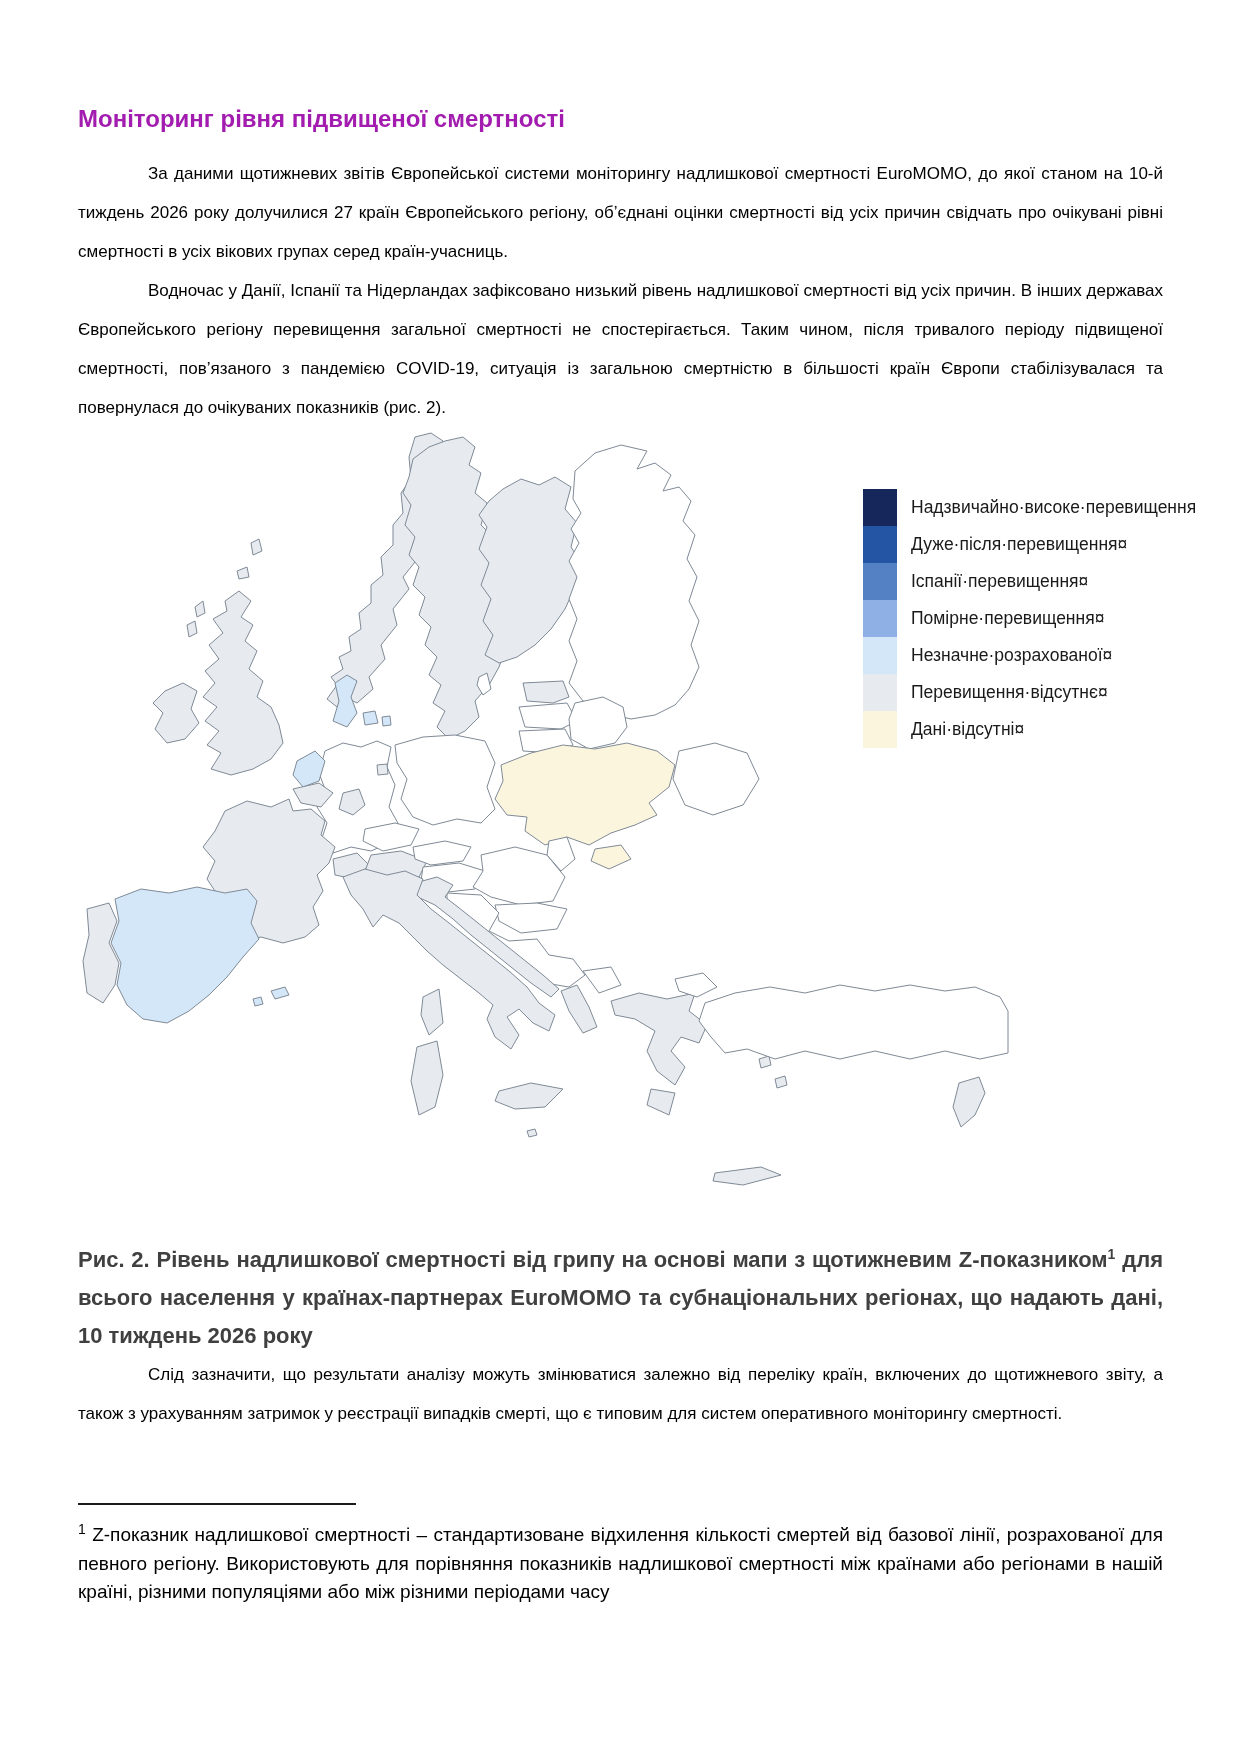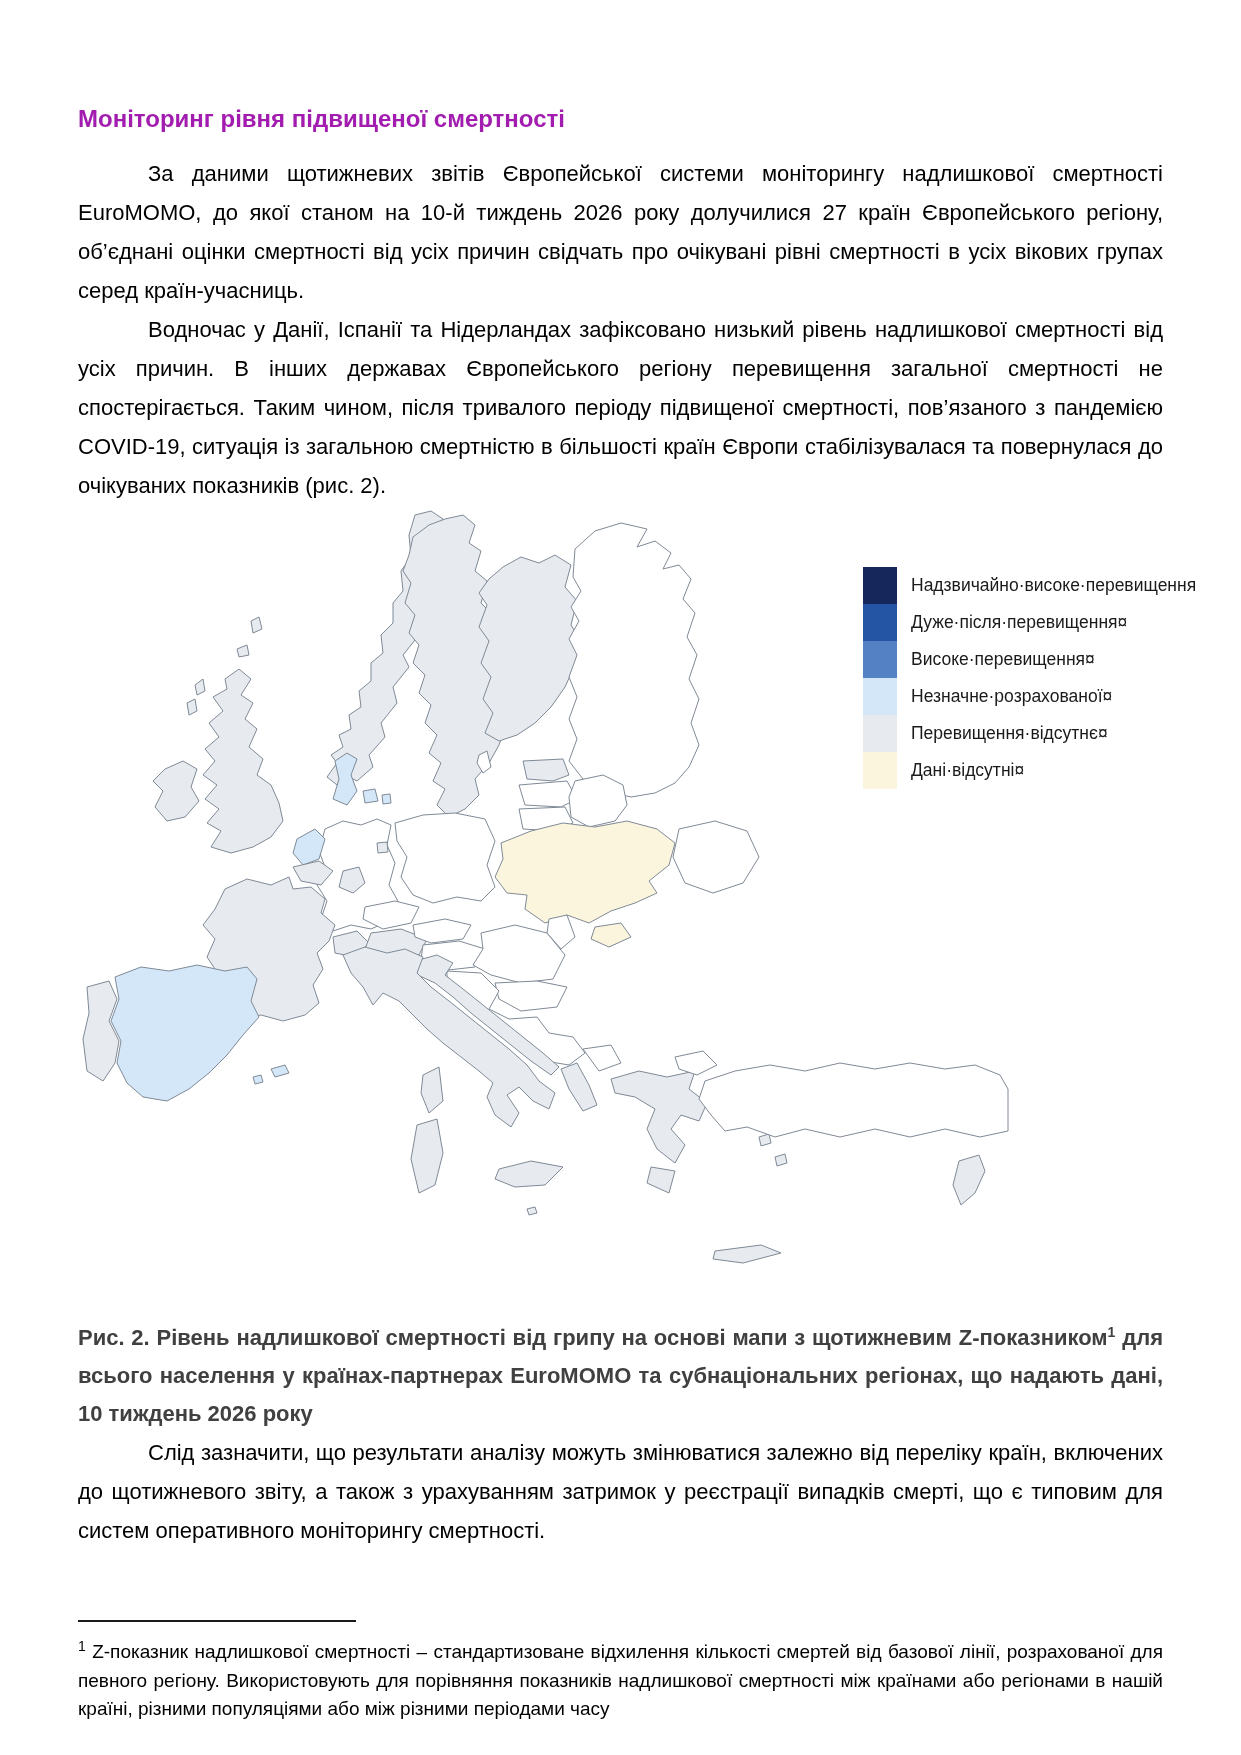--- a/index.html
+++ b/index.html
@@ -11,21 +11,21 @@
     font-family:"Liberation Sans","DejaVu Sans",sans-serif;
     color:#000;
   }
   .content{position:absolute;left:78px;top:0;width:1085px;}
   .heading{
     margin:104px 0 20px 0;
     font-size:24px;font-weight:bold;line-height:30px;
   }
   .body-par{
     margin:0;
-    font-size:22px;line-height:39px;
+    font-size:17px;line-height:39px;
     text-align:justify;text-indent:70px;
   }
   .figure{position:relative;width:1163px;height:778px;margin-top:4px;}
   .map-svg{position:absolute;left:-3px;top:0;}
   .legend{position:absolute;left:785px;top:58px;}
   .legend-row{display:flex;align-items:center;height:37px;}
   .legend-swatch{width:34px;height:37px;flex:0 0 34px;}
   .legend-label{
     margin-left:14px;font-size:17.5px;color:#1a1a1a;white-space:nowrap;
   }
@@ -136,21 +136,25 @@
         <div class="legend-row">
           <div class="legend-swatch" style="background: rgb(22, 39, 92);"></div>
           <div class="legend-label">Надзвичайно·високе·перевищення</div>
         </div>
         <div class="legend-row">
           <div class="legend-swatch" style="background: rgb(36, 85, 164);"></div>
           <div class="legend-label">Дуже·після·перевищення¤</div>
         </div>
         <div class="legend-row">
           <div class="legend-swatch" style="background: rgb(84, 128, 196);"></div>
-          <div class="legend-label">Високе·перевищення¤</div>
+          <div class="legend-label">Іспанії·перевищення¤</div>
+        </div>
+        <div class="legend-row">
+          <div class="legend-swatch" style="background: rgb(143, 176, 228);"></div>
+          <div class="legend-label">Помірне·перевищення¤</div>
         </div>
         <div class="legend-row">
           <div class="legend-swatch" style="background: rgb(211, 231, 248);"></div>
           <div class="legend-label">Незначне·розрахованої¤</div>
         </div>
         <div class="legend-row">
           <div class="legend-swatch" style="background: rgb(231, 235, 240);"></div>
           <div class="legend-label">Перевищення·відсутнє¤</div>
         </div>
         <div class="legend-row">

